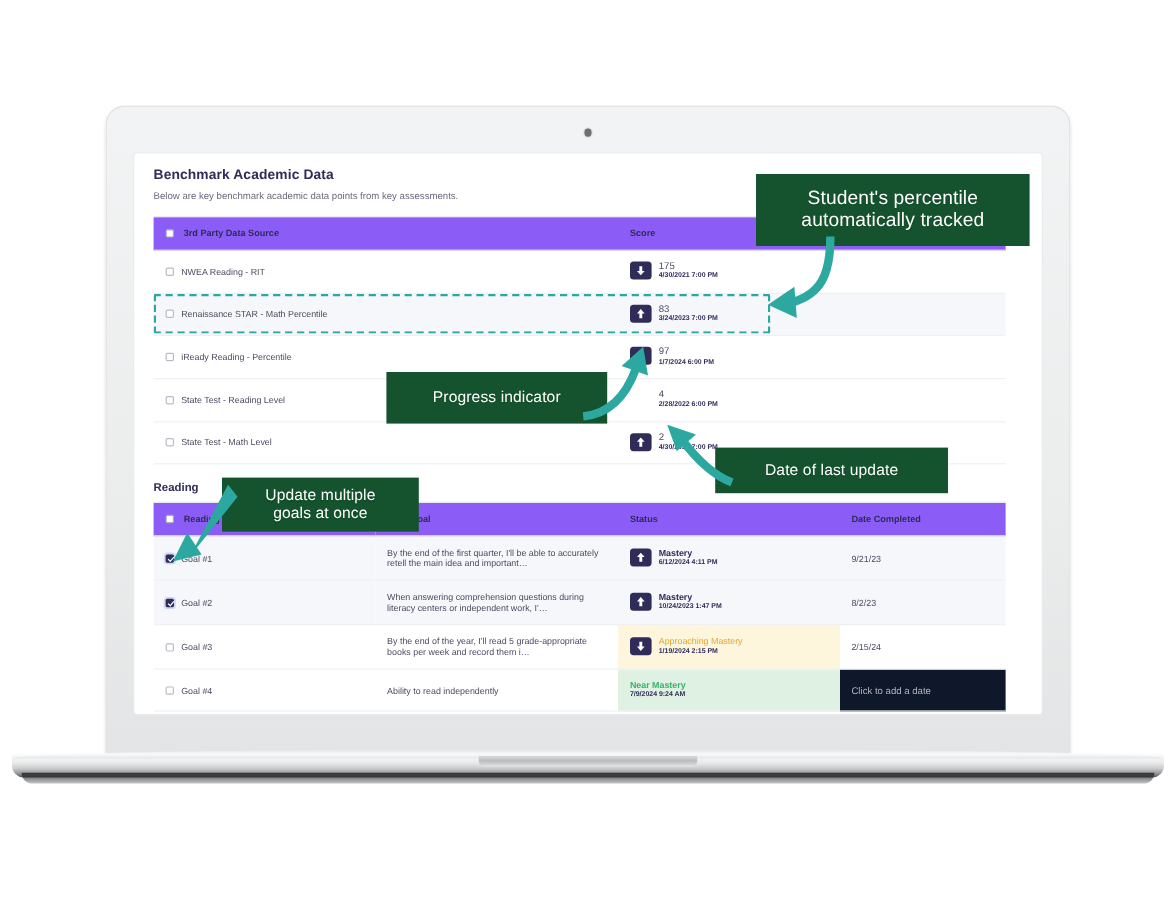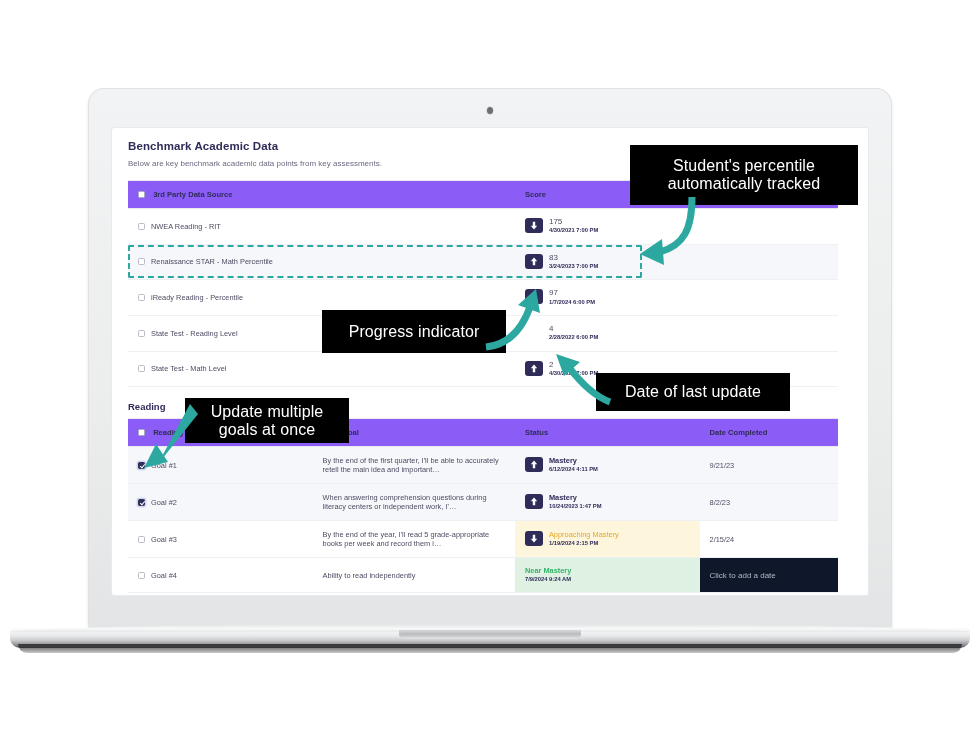--- a/index.html
+++ b/index.html
@@ -104,27 +104,27 @@
   .section-title{color:#2f2c59;font-size:9.5px;font-weight:bold;margin:14px 0 6px 0;}
 
   
   .dash-hl{
     position:absolute;left:128px;top:245px;width:510px;height:29px;
     border:2px dashed #2ca8a0;border-radius:2px;pointer-events:none;
   }
 
   
   .callout{
-    position:absolute;background:#000000;color:#fff;
+    position:absolute;background:#14532d;color:#fff;
     display:flex;align-items:center;justify-content:center;text-align:center;
     font-size:16px;line-height:1.12;letter-spacing:.1px;
     text-shadow:0 1px 1px rgba(0,0,0,.13);
     box-sizing:border-box;padding:16px 12px;
   }
-  .callout.small{font-size:16px;}
+  .callout.small{font-size:13px;}
   .arrow-svg{position:absolute;pointer-events:none;overflow:visible;}
 </style>
 </head>
 <body>
 
 <div id="stage">
 
   <div class="laptop-lid"></div>
   <div class="camera-dot"></div>
 

